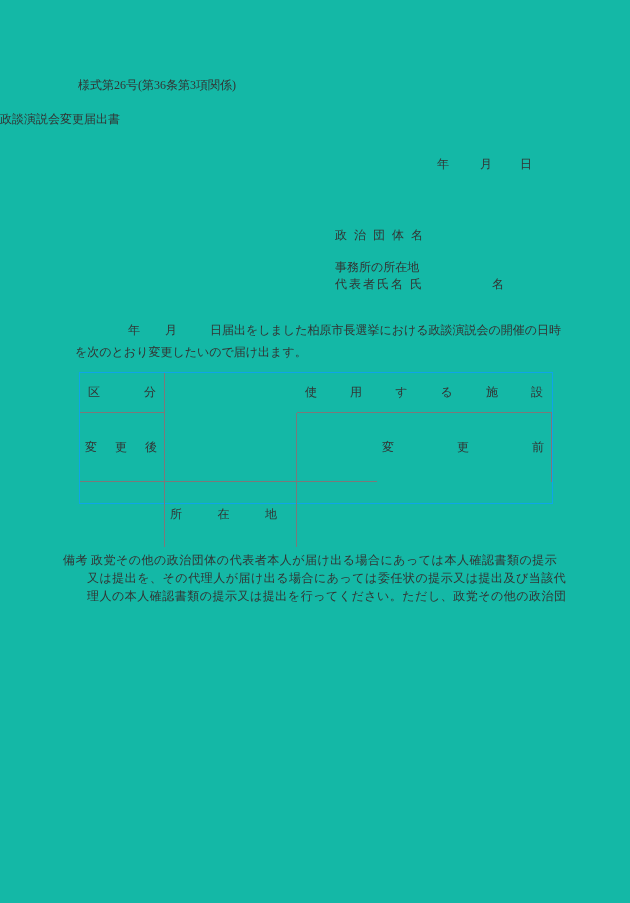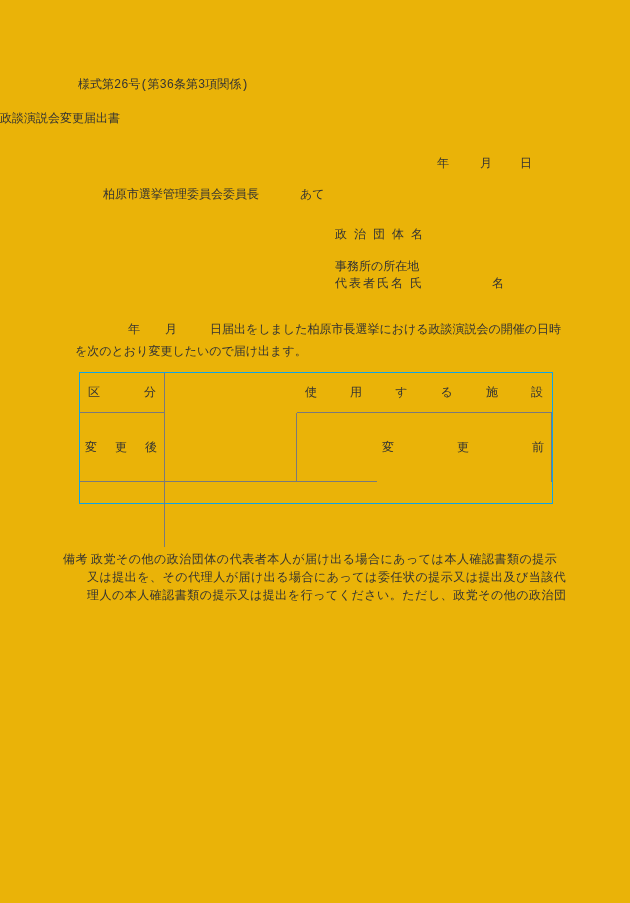--- a/index.html
+++ b/index.html
@@ -1,21 +1,21 @@
 <!DOCTYPE html>
 <html><head>
 <meta charset="utf-8">
 <style>
   * { margin:0; padding:0; box-sizing:border-box; }
   html,body { background:#e8e8e8; }
   .page {
     position:relative;
     width:630px; height:903px;
-    background:#eab308;
-    font-family:Liberation Mono, monospace;
+    background:#14b8a6;
+    font-family:Liberation Serif, serif;
     font-size:12px;
     color:#333;
     overflow:hidden;
   }
   .abs { position:absolute; white-space:nowrap; line-height:1.1; }
   .jus { display:inline-block; text-align:justify; text-align-last:justify; }
   .center { width:100%; }
 
   
   .tbl {
@@ -47,23 +47,20 @@
 <div class="page">
 
   <div class="abs" style="left:78px; top:79px;">様式第26号(第36条第3項関係)</div>
 
   <div class="abs center" style="left:0; top:113px;">政談演説会変更届出書</div>
 
   <div class="abs" style="left:437px; top:158px;">
     <span>年</span><span style="margin-left:31px;">月</span><span style="margin-left:28px;">日</span>
   </div>
 
-  <div class="abs" style="left:103px; top:189px;">
-    <span>柏原市選挙管理委員会委員長</span><span style="margin-left:41px;">あて</span>
-  </div>
 
   <div class="abs" style="left:335px; top:229px;">
     <span class="jus" style="width:88px;">政治団体名</span>
   </div>
   <div class="abs" style="left:335px; top:261px;">事務所の所在地</div>
   <div class="abs" style="left:335px; top:278px;">
     <span class="jus" style="width:68px;">代表者氏名</span><span style="position:absolute; left:75px;">氏</span><span style="position:absolute; left:157px;">名</span>
   </div>
 
   <div class="abs" style="left:75px; top:324px;">
@@ -83,20 +80,23 @@
     <div class="cell br bb p-r1">
       <span class="jus">変更後</span>
     </div>
     <div class="cell br bb"></div>
     <div class="cell bb"></div>
 
     <div class="cell br p-r1">
       <span class="jus">変更前</span>
     </div>
     <div class="cell br"></div>
+    <div class="cell br p-ad">
+      <span class="jus">所在地</span>
+    </div>
     <div class="cell"></div>
   </div>
 
   <div class="abs remark" style="left:63px; top:554px;">
     <span>備考</span><span style="margin-left:3px;">政党その他の政治団体の代表者本人が届け出る場合にあっては本人確認書類の提示</span>
   </div>
   <div class="abs remark" style="left:87px; top:572px;">又は提出を、その代理人が届け出る場合にあっては委任状の提示又は提出及び当該代</div>
   <div class="abs remark" style="left:87px; top:590px;">理人の本人確認書類の提示又は提出を行ってください。ただし、政党その他の政治団</div>
 
 </div>

